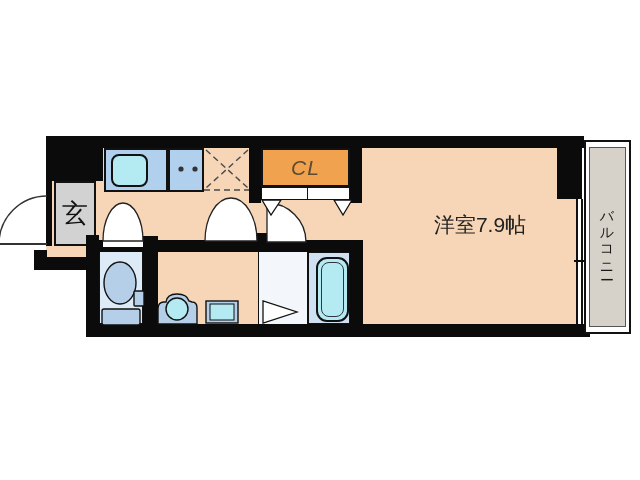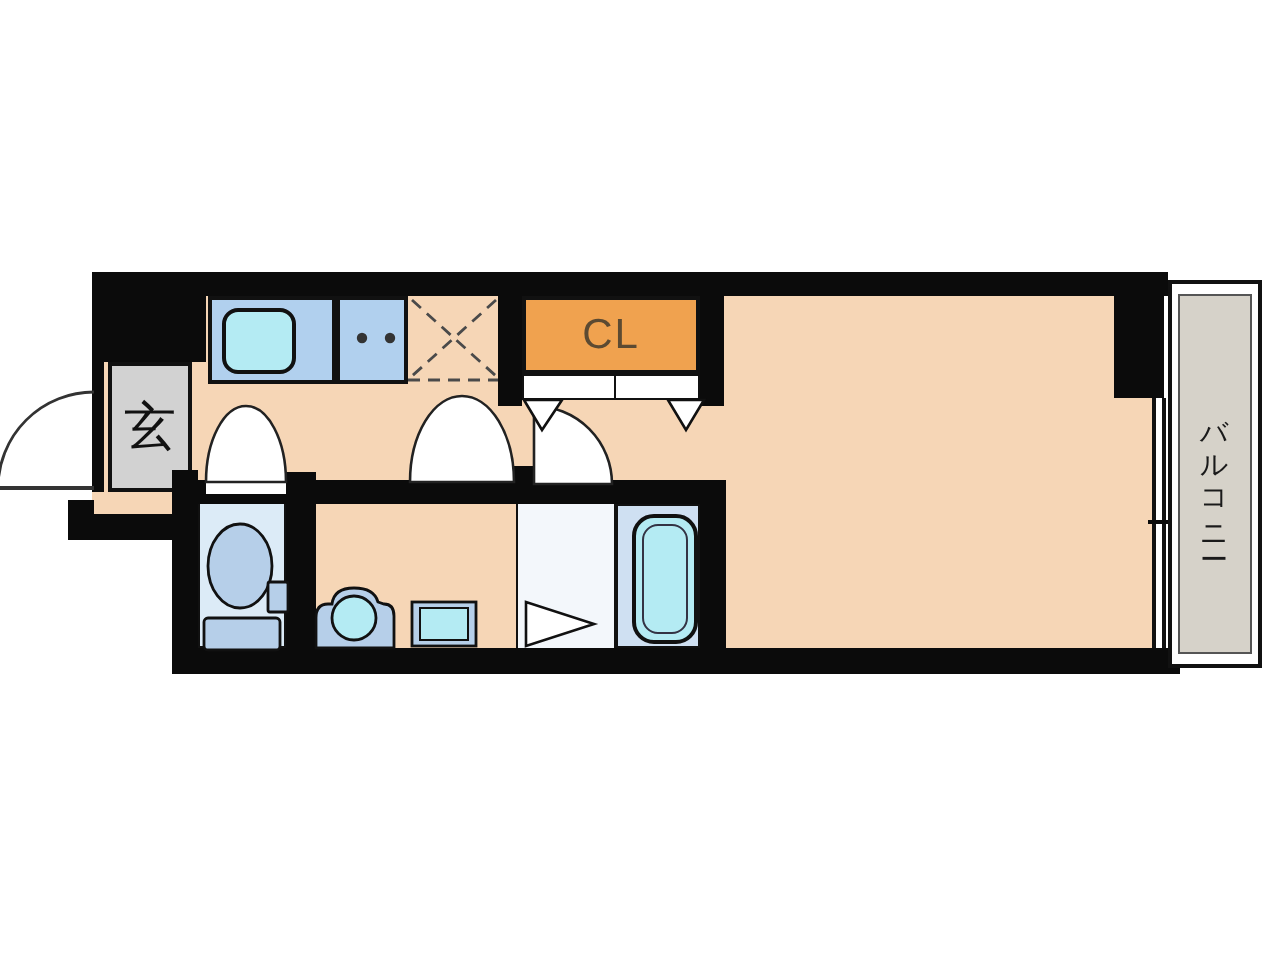--- a/index.html
+++ b/index.html
@@ -44,21 +44,21 @@
   <div class="abs genkan" style="left:54px;top:181px;width:42px;height:65px;">
     <span>玄</span>
   </div>
 
   <div class="abs unit" style="left:104px;top:148px;width:64px;height:44px;">
     <div class="abs sink" style="left:5px;top:4px;width:37px;height:33px;"></div>
   </div>
 
   <div class="abs unit" style="left:168px;top:148px;width:36px;height:44px;"></div>
 
-  <div class="abs closet" style="left:261px;top:148px;width:89px;height:39px;">
+  <div class="abs closet" style="left:261px;top:148px;width:89px;height:39px;font-style:italic;">
     <span>CL</span>
   </div>
   <div class="abs cl-doors" style="left:261px;top:187px;width:89px;height:13px;">
     <div class="cl-div"></div>
   </div>
 
   <div class="abs troom" style="left:99px;top:247px;width:44px;height:77px;"></div>
 
   <div class="abs bstrip" style="left:258px;top:252px;width:50px;height:72px;"></div>
 
@@ -132,14 +132,15 @@
       <path d="M 158 324 L 158 309 Q 158 302 164 302 L 166 302 Q 167 294 177 294 Q 187 294 189 301 L 192 302 Q 197 302 197 308 L 197 324 Z" fill="var(--fixture,#b6cfe9)"></path>
       <ellipse cx="177" cy="309" rx="11" ry="11" fill="var(--water,#b4ebf3)"></ellipse>
     </g>
 
     <g stroke="#111" stroke-width="1.4">
       <rect x="206" y="301" width="32" height="22" fill="var(--fixture,#b6cfe9)"></rect>
       <rect x="210" y="304" width="24" height="16" fill="var(--water,#b4ebf3)" stroke-width="1"></rect>
     </g>
   </svg>
 
+  <div class="label" style="left:400px;top:211px;width:160px;font-size:21px;color:#222;">洋室7.9帖</div>
 
 </div>
 
 </body></html>

